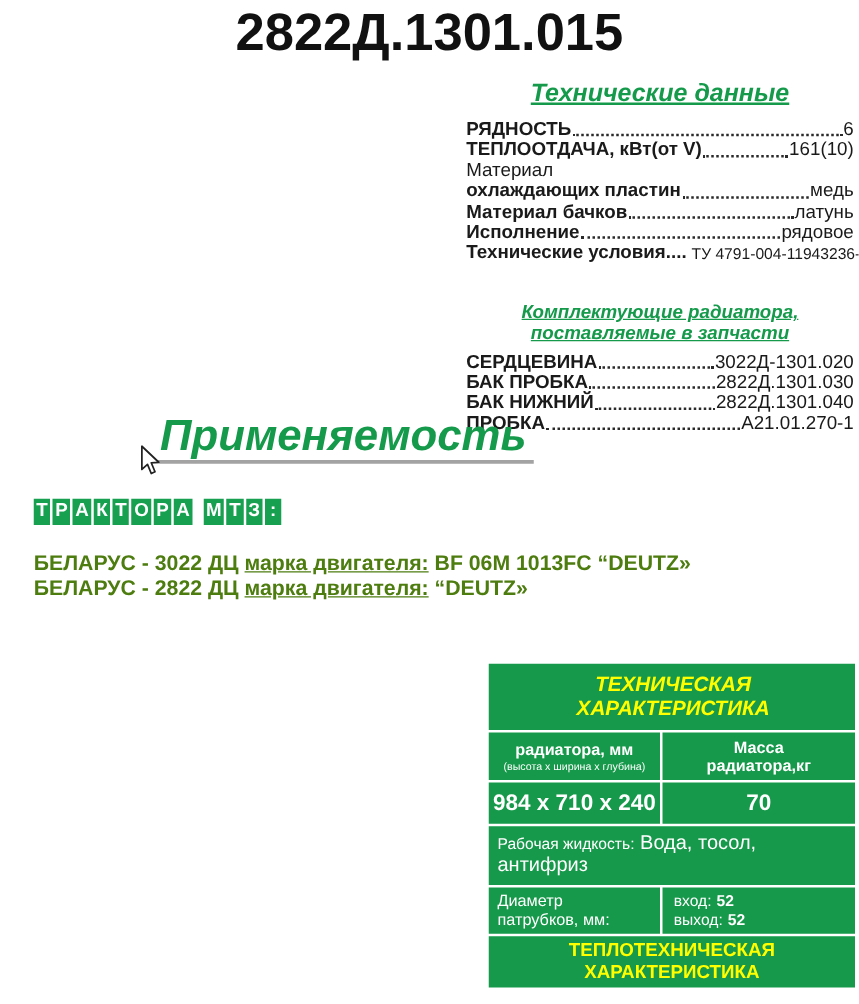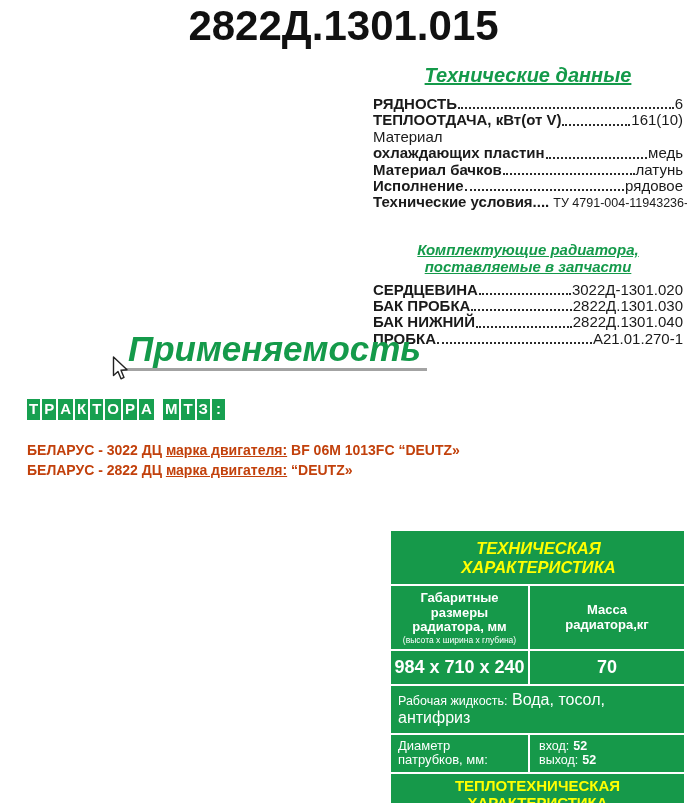--- a/index.html
+++ b/index.html
@@ -42,21 +42,21 @@
   .cursor { position: absolute; left: 112px; top: 356px; }
   
   .tractor-label { position: absolute; left: 27px; top: 399px; white-space: nowrap; }
   .tile {
     display: inline-block; background: #17a050; color: #ffffff;
     font-weight: bold; font-size: 15px; line-height: 18px;
     padding: 1px 2px 2px 2px; margin-right: 2px; min-width: 13px; text-align: center;
   }
   .tile-gap { display: inline-block; width: 7px; }
   
-  .models { position: absolute; left: 27px; top: 441px; font-size: 14px; font-weight: bold; line-height: 19.5px; color: #c2410c; }
+  .models { position: absolute; left: 27px; top: 441px; font-size: 17px; font-weight: bold; line-height: 19.5px; color: #4d7c0f; }
   .engine-label { text-decoration: underline; }
   
   .tbl {
     position: absolute; left: 391px; top: 531px; width: 293px;
     display: flex; flex-direction: column; gap: 2px; background: #ffffff;
   }
   .cell { background: #16994a; color: #ffffff; }
   .tbl-h1 {
     font-size: 16.5px; font-weight: bold; font-style: italic; color: #ffff00;
     padding: 8px 6px 7px 8px; text-align: center;
@@ -169,21 +169,20 @@
       <span class="engine-label">марка двигателя:</span>
       <span>“DEUTZ»</span>
     </div>
   </div>
 
   <div class="tbl">
     <div class="cell tbl-h1">ТЕХНИЧЕСКАЯ ХАРАКТЕРИСТИКА</div>
 
     <div class="grid2 labels-row">
       <div class="cell c-center">
-        <div class="lbl">Габаритные  размеры</div>
         <div class="lbl">радиатора, мм</div>
         <div class="note">(высота х ширина х глубина)</div>
       </div>
       <div class="cell c-center">
         <div class="lbl">Масса</div>
         <div class="lbl">радиатора,кг</div>
       </div>
     </div>
 
     <div class="grid2">

